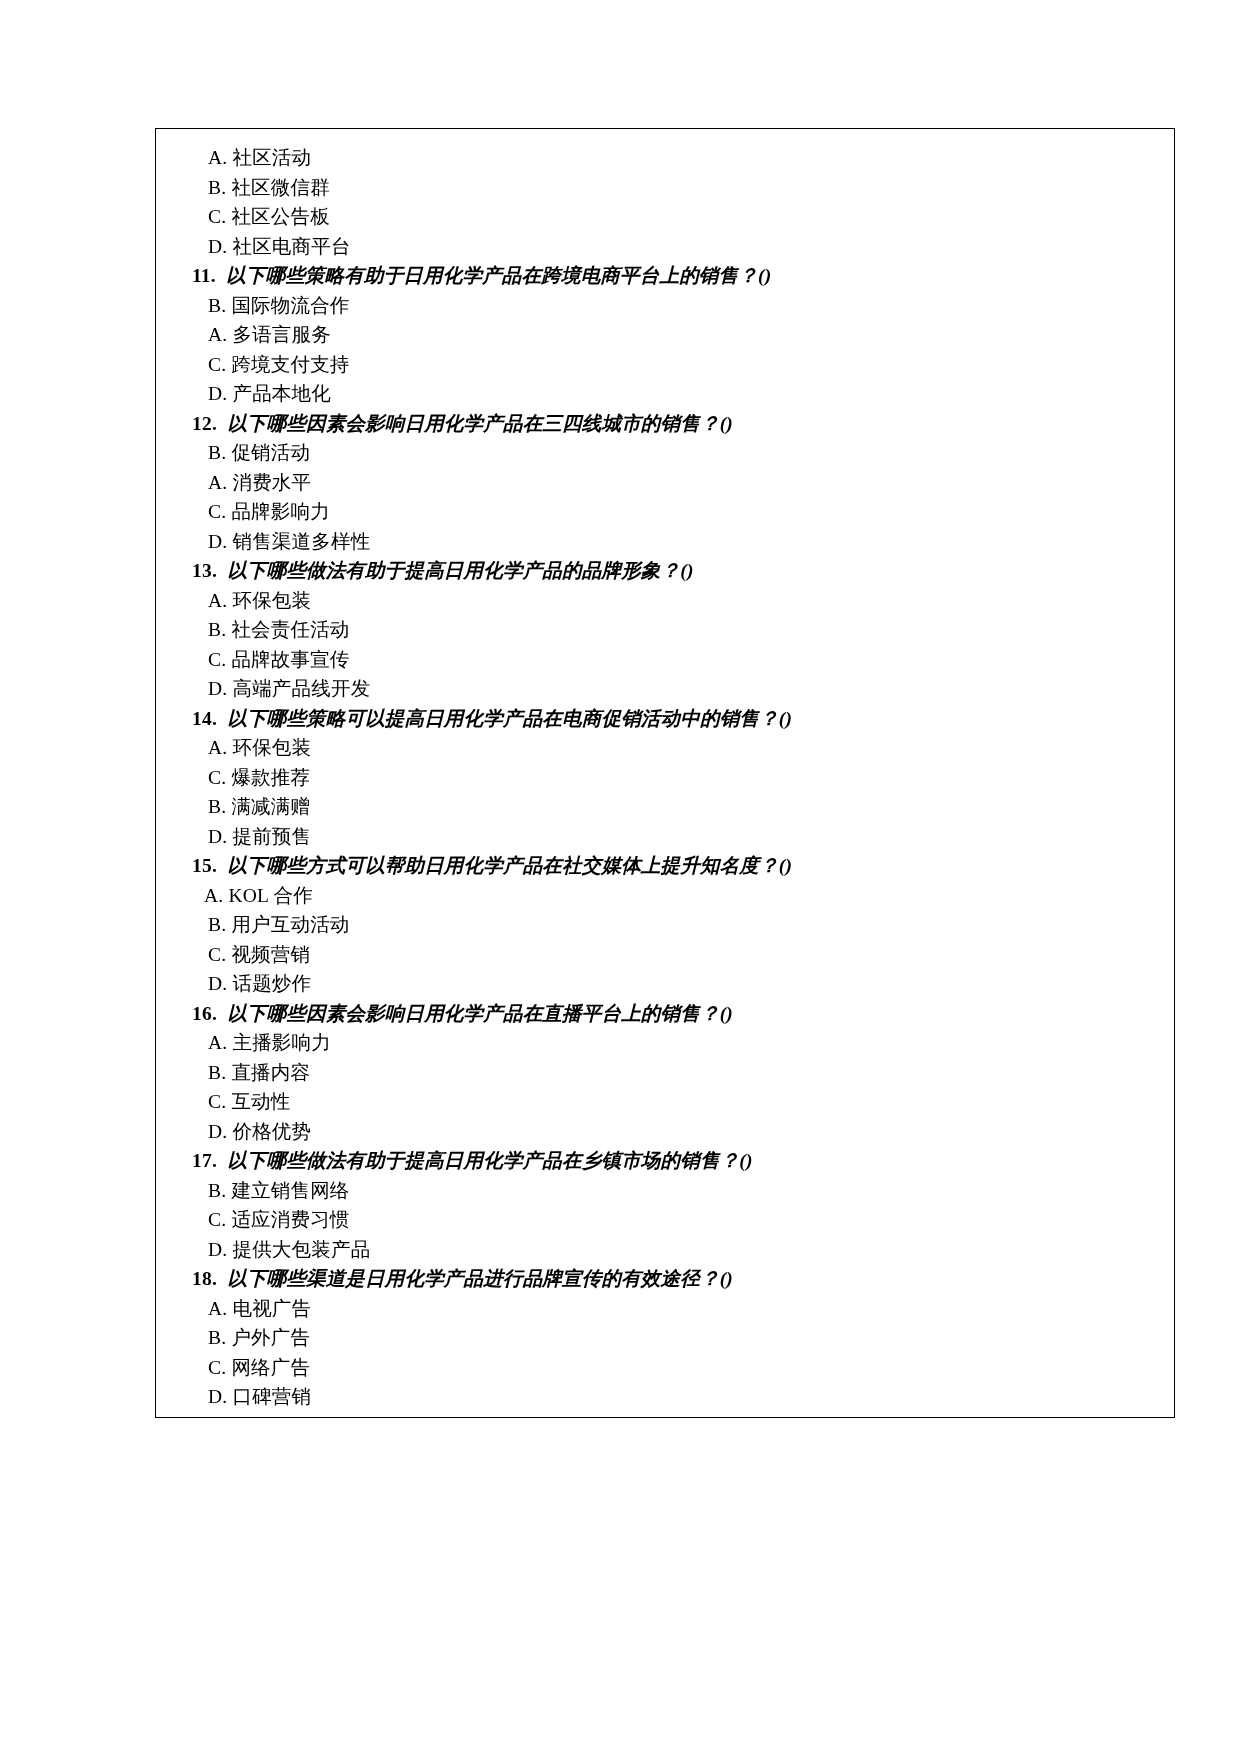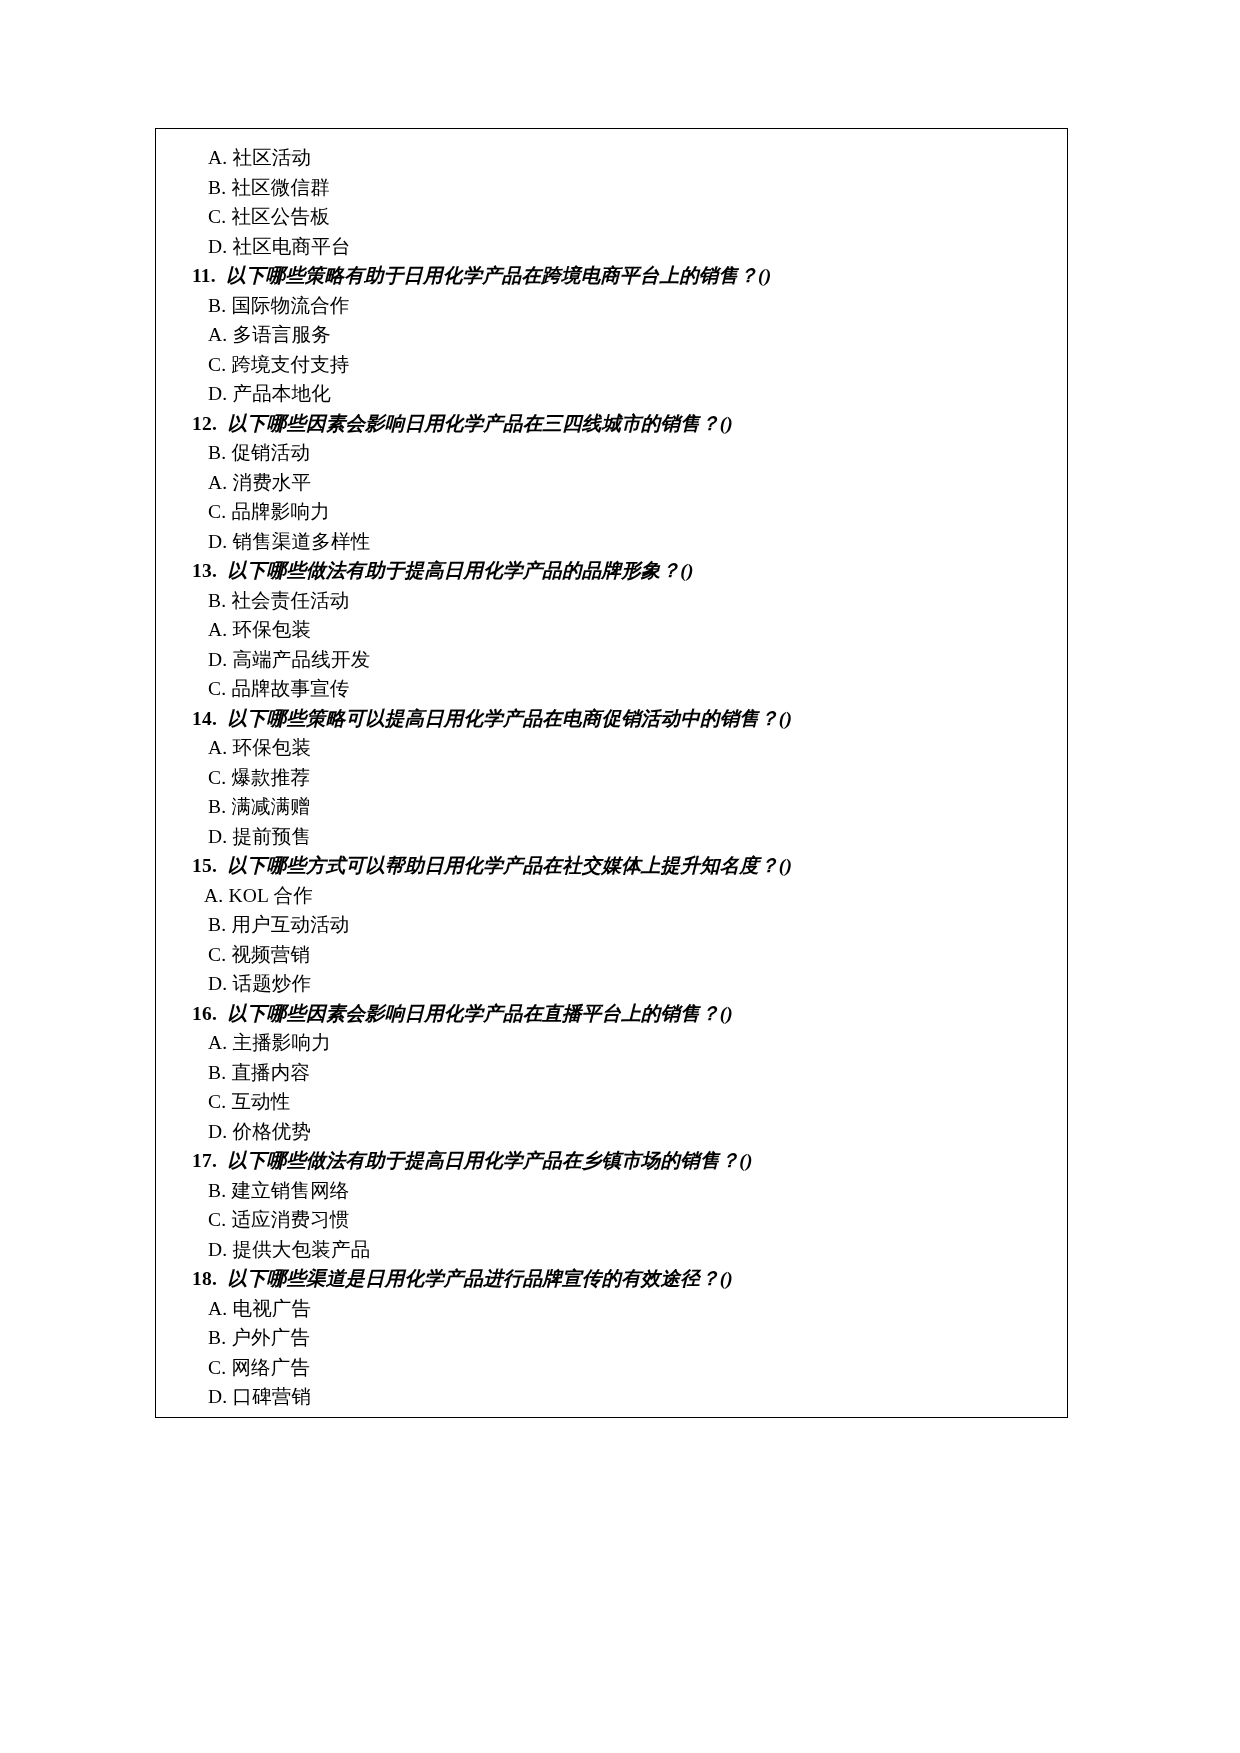--- a/index.html
+++ b/index.html
@@ -16,21 +16,21 @@
   .page {
     position: relative;
     width: 1240px;
     height: 1753px;
     box-sizing: border-box;
   }
   .doc-frame {
     position: absolute;
     left: 155px;
     top: 128px;
-    width: 913px;
+    width: 1020px;
     height: 1290px;
     border: 1px solid #000000;
     box-sizing: border-box;
     padding: 14px 30px 10px 36px;
     overflow: hidden;
   }
   .line {
     font-size: 19.5px;
     line-height: 29.5px;
     white-space: nowrap;
@@ -71,24 +71,24 @@
       <div class="line opt-line"><span class="opt-letter">B.</span>&nbsp;<span class="opt-text">国际物流合作</span></div>
       <div class="line opt-line"><span class="opt-letter">A.</span>&nbsp;<span class="opt-text">多语言服务</span></div>
       <div class="line opt-line"><span class="opt-letter">C.</span>&nbsp;<span class="opt-text">跨境支付支持</span></div>
       <div class="line opt-line"><span class="opt-letter">D.</span>&nbsp;<span class="opt-text">产品本地化</span></div>
       <div class="line q-line"><span class="q-num">12.</span>&nbsp;&nbsp;<span>以下哪些因素会影响日用化学产品在三四线城市的销售？()</span></div>
       <div class="line opt-line"><span class="opt-letter">B.</span>&nbsp;<span class="opt-text">促销活动</span></div>
       <div class="line opt-line"><span class="opt-letter">A.</span>&nbsp;<span class="opt-text">消费水平</span></div>
       <div class="line opt-line"><span class="opt-letter">C.</span>&nbsp;<span class="opt-text">品牌影响力</span></div>
       <div class="line opt-line"><span class="opt-letter">D.</span>&nbsp;<span class="opt-text">销售渠道多样性</span></div>
       <div class="line q-line"><span class="q-num">13.</span>&nbsp;&nbsp;<span>以下哪些做法有助于提高日用化学产品的品牌形象？()</span></div>
+      <div class="line opt-line"><span class="opt-letter">A.</span>&nbsp;<span class="opt-text">环保包装</span></div>
       <div class="line opt-line"><span class="opt-letter">B.</span>&nbsp;<span class="opt-text">社会责任活动</span></div>
-      <div class="line opt-line"><span class="opt-letter">A.</span>&nbsp;<span class="opt-text">环保包装</span></div>
+      <div class="line opt-line"><span class="opt-letter">C.</span>&nbsp;<span class="opt-text">品牌故事宣传</span></div>
       <div class="line opt-line"><span class="opt-letter">D.</span>&nbsp;<span class="opt-text">高端产品线开发</span></div>
-      <div class="line opt-line"><span class="opt-letter">C.</span>&nbsp;<span class="opt-text">品牌故事宣传</span></div>
       <div class="line q-line"><span class="q-num">14.</span>&nbsp;&nbsp;<span>以下哪些策略可以提高日用化学产品在电商促销活动中的销售？()</span></div>
       <div class="line opt-line"><span class="opt-letter">A.</span>&nbsp;<span class="opt-text">环保包装</span></div>
       <div class="line opt-line"><span class="opt-letter">C.</span>&nbsp;<span class="opt-text">爆款推荐</span></div>
       <div class="line opt-line"><span class="opt-letter">B.</span>&nbsp;<span class="opt-text">满减满赠</span></div>
       <div class="line opt-line"><span class="opt-letter">D.</span>&nbsp;<span class="opt-text">提前预售</span></div>
       <div class="line q-line"><span class="q-num">15.</span>&nbsp;&nbsp;<span>以下哪些方式可以帮助日用化学产品在社交媒体上提升知名度？()</span></div>
       <div class="line opt-line opt-tight"><span class="opt-letter">A.</span>&nbsp;<span class="opt-text">KOL 合作</span></div>
       <div class="line opt-line"><span class="opt-letter">B.</span>&nbsp;<span class="opt-text">用户互动活动</span></div>
       <div class="line opt-line"><span class="opt-letter">C.</span>&nbsp;<span class="opt-text">视频营销</span></div>
       <div class="line opt-line"><span class="opt-letter">D.</span>&nbsp;<span class="opt-text">话题炒作</span></div>

